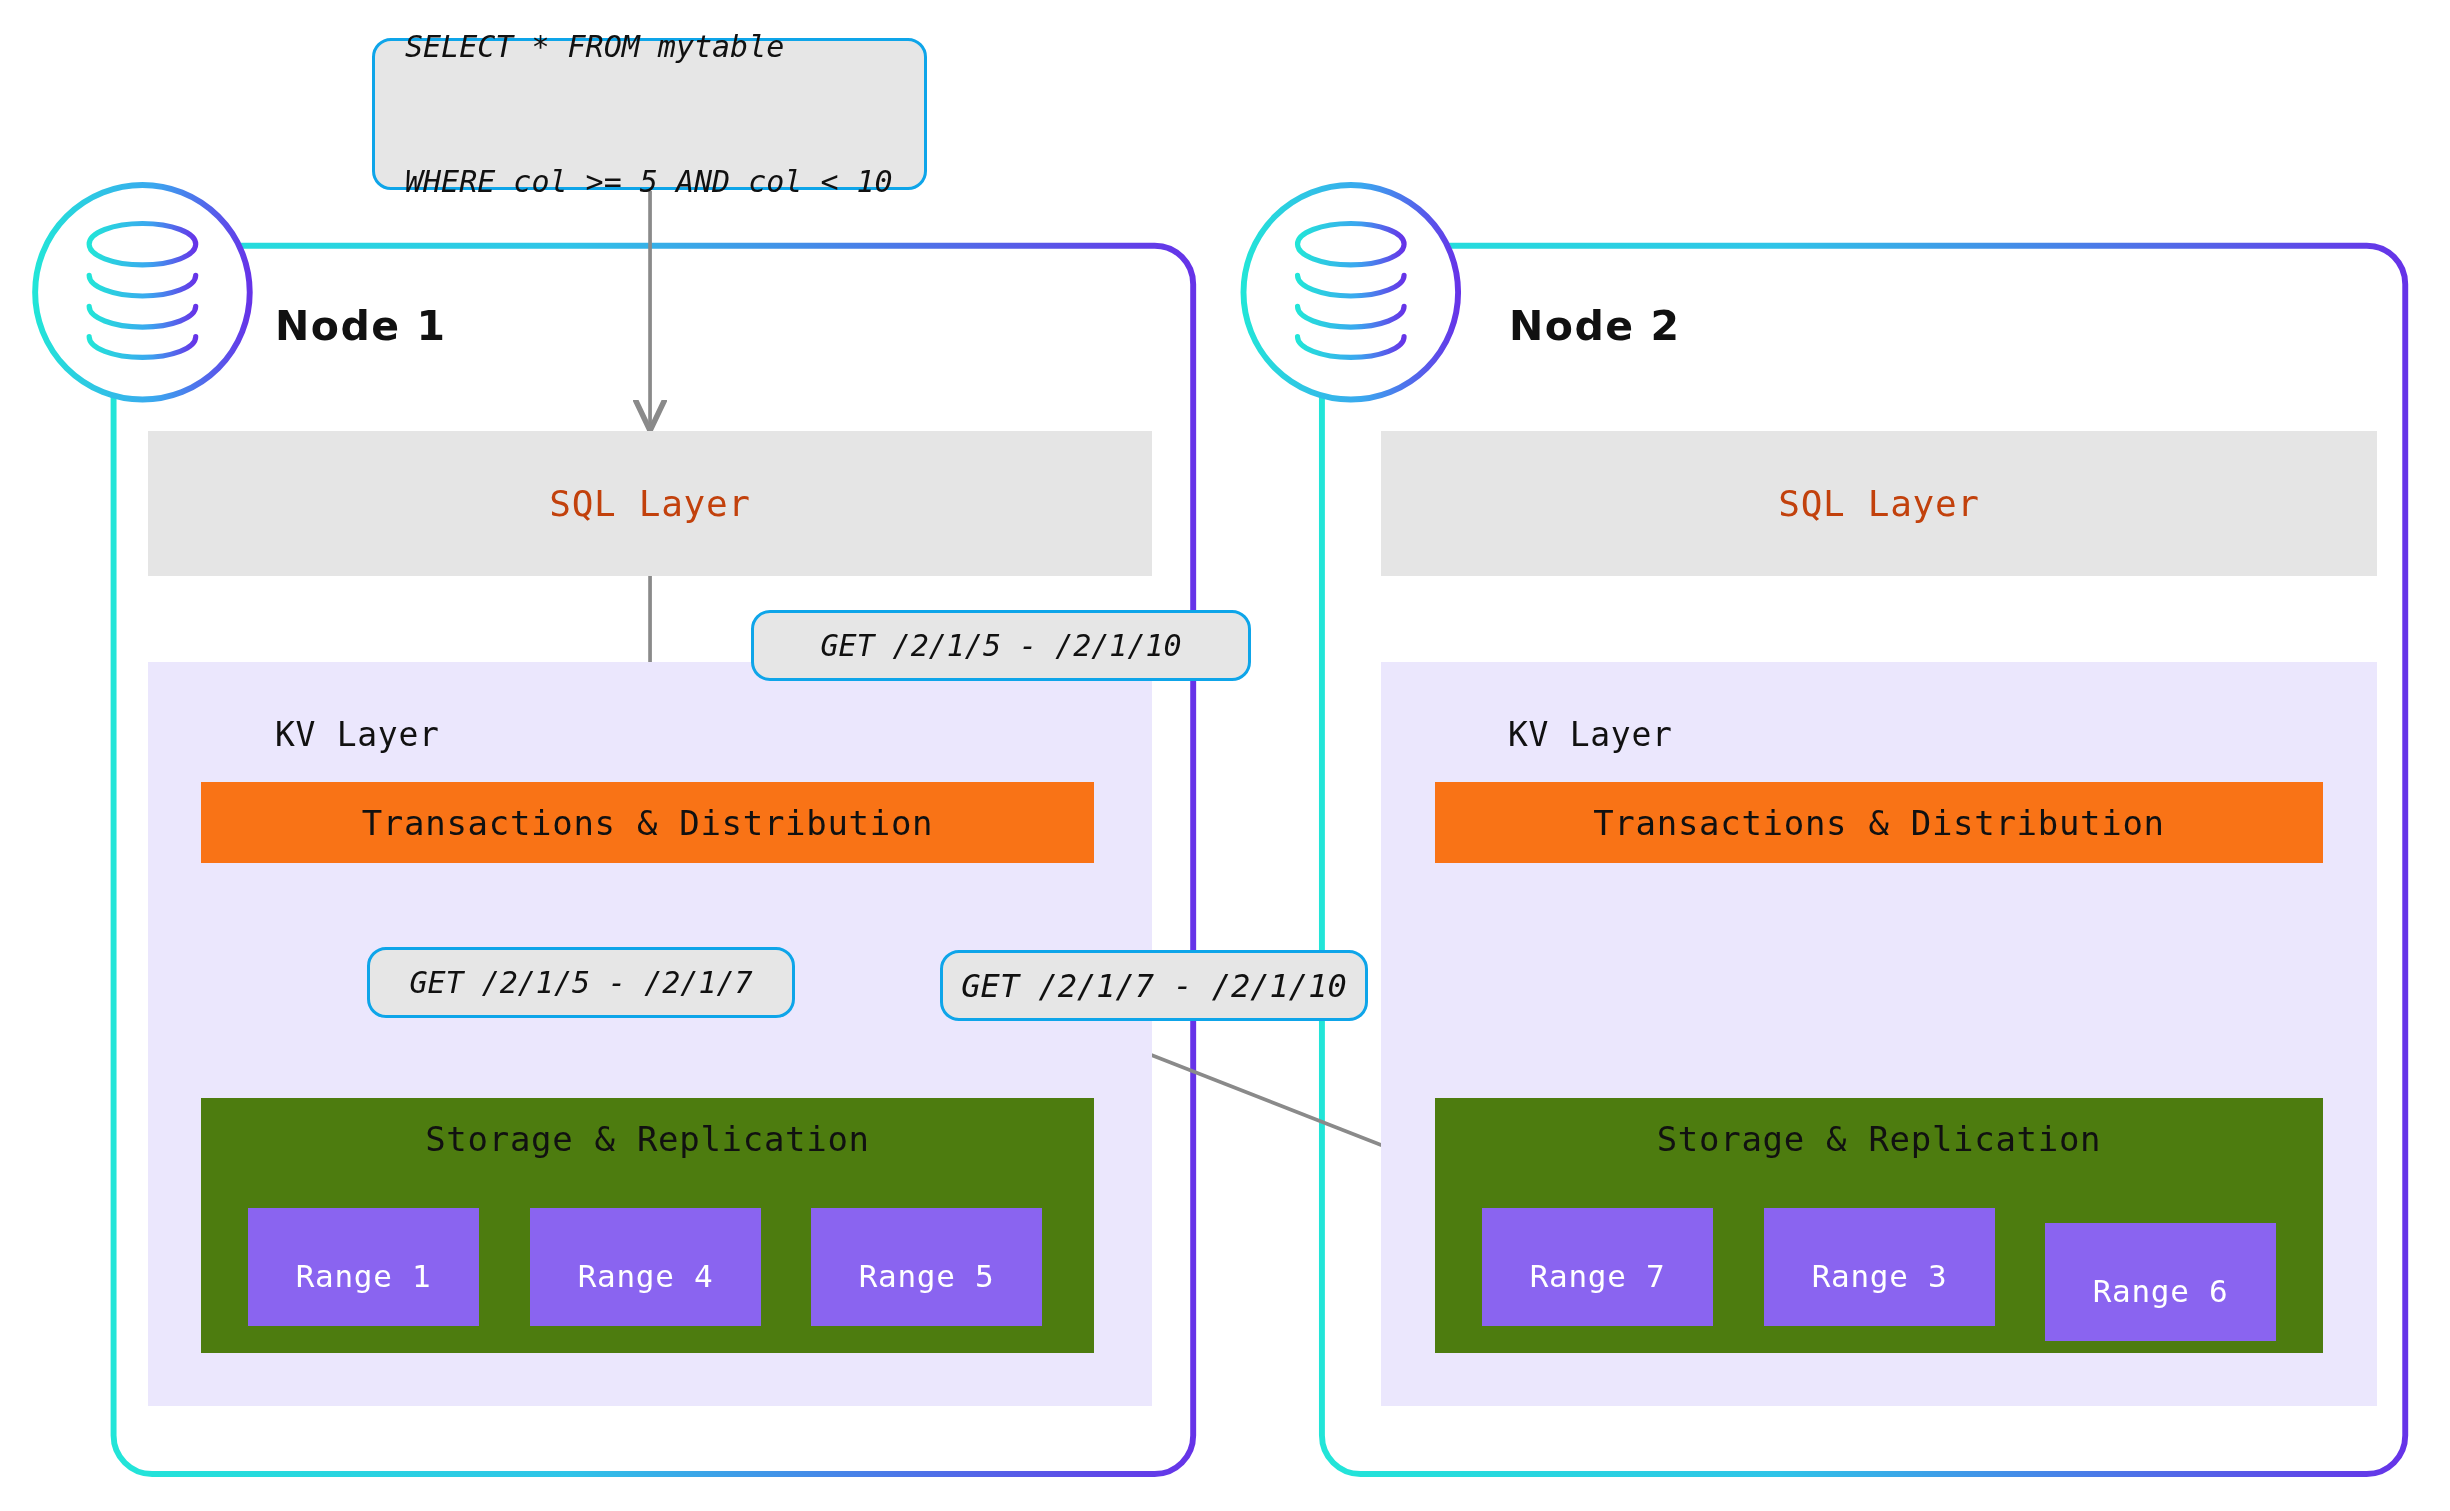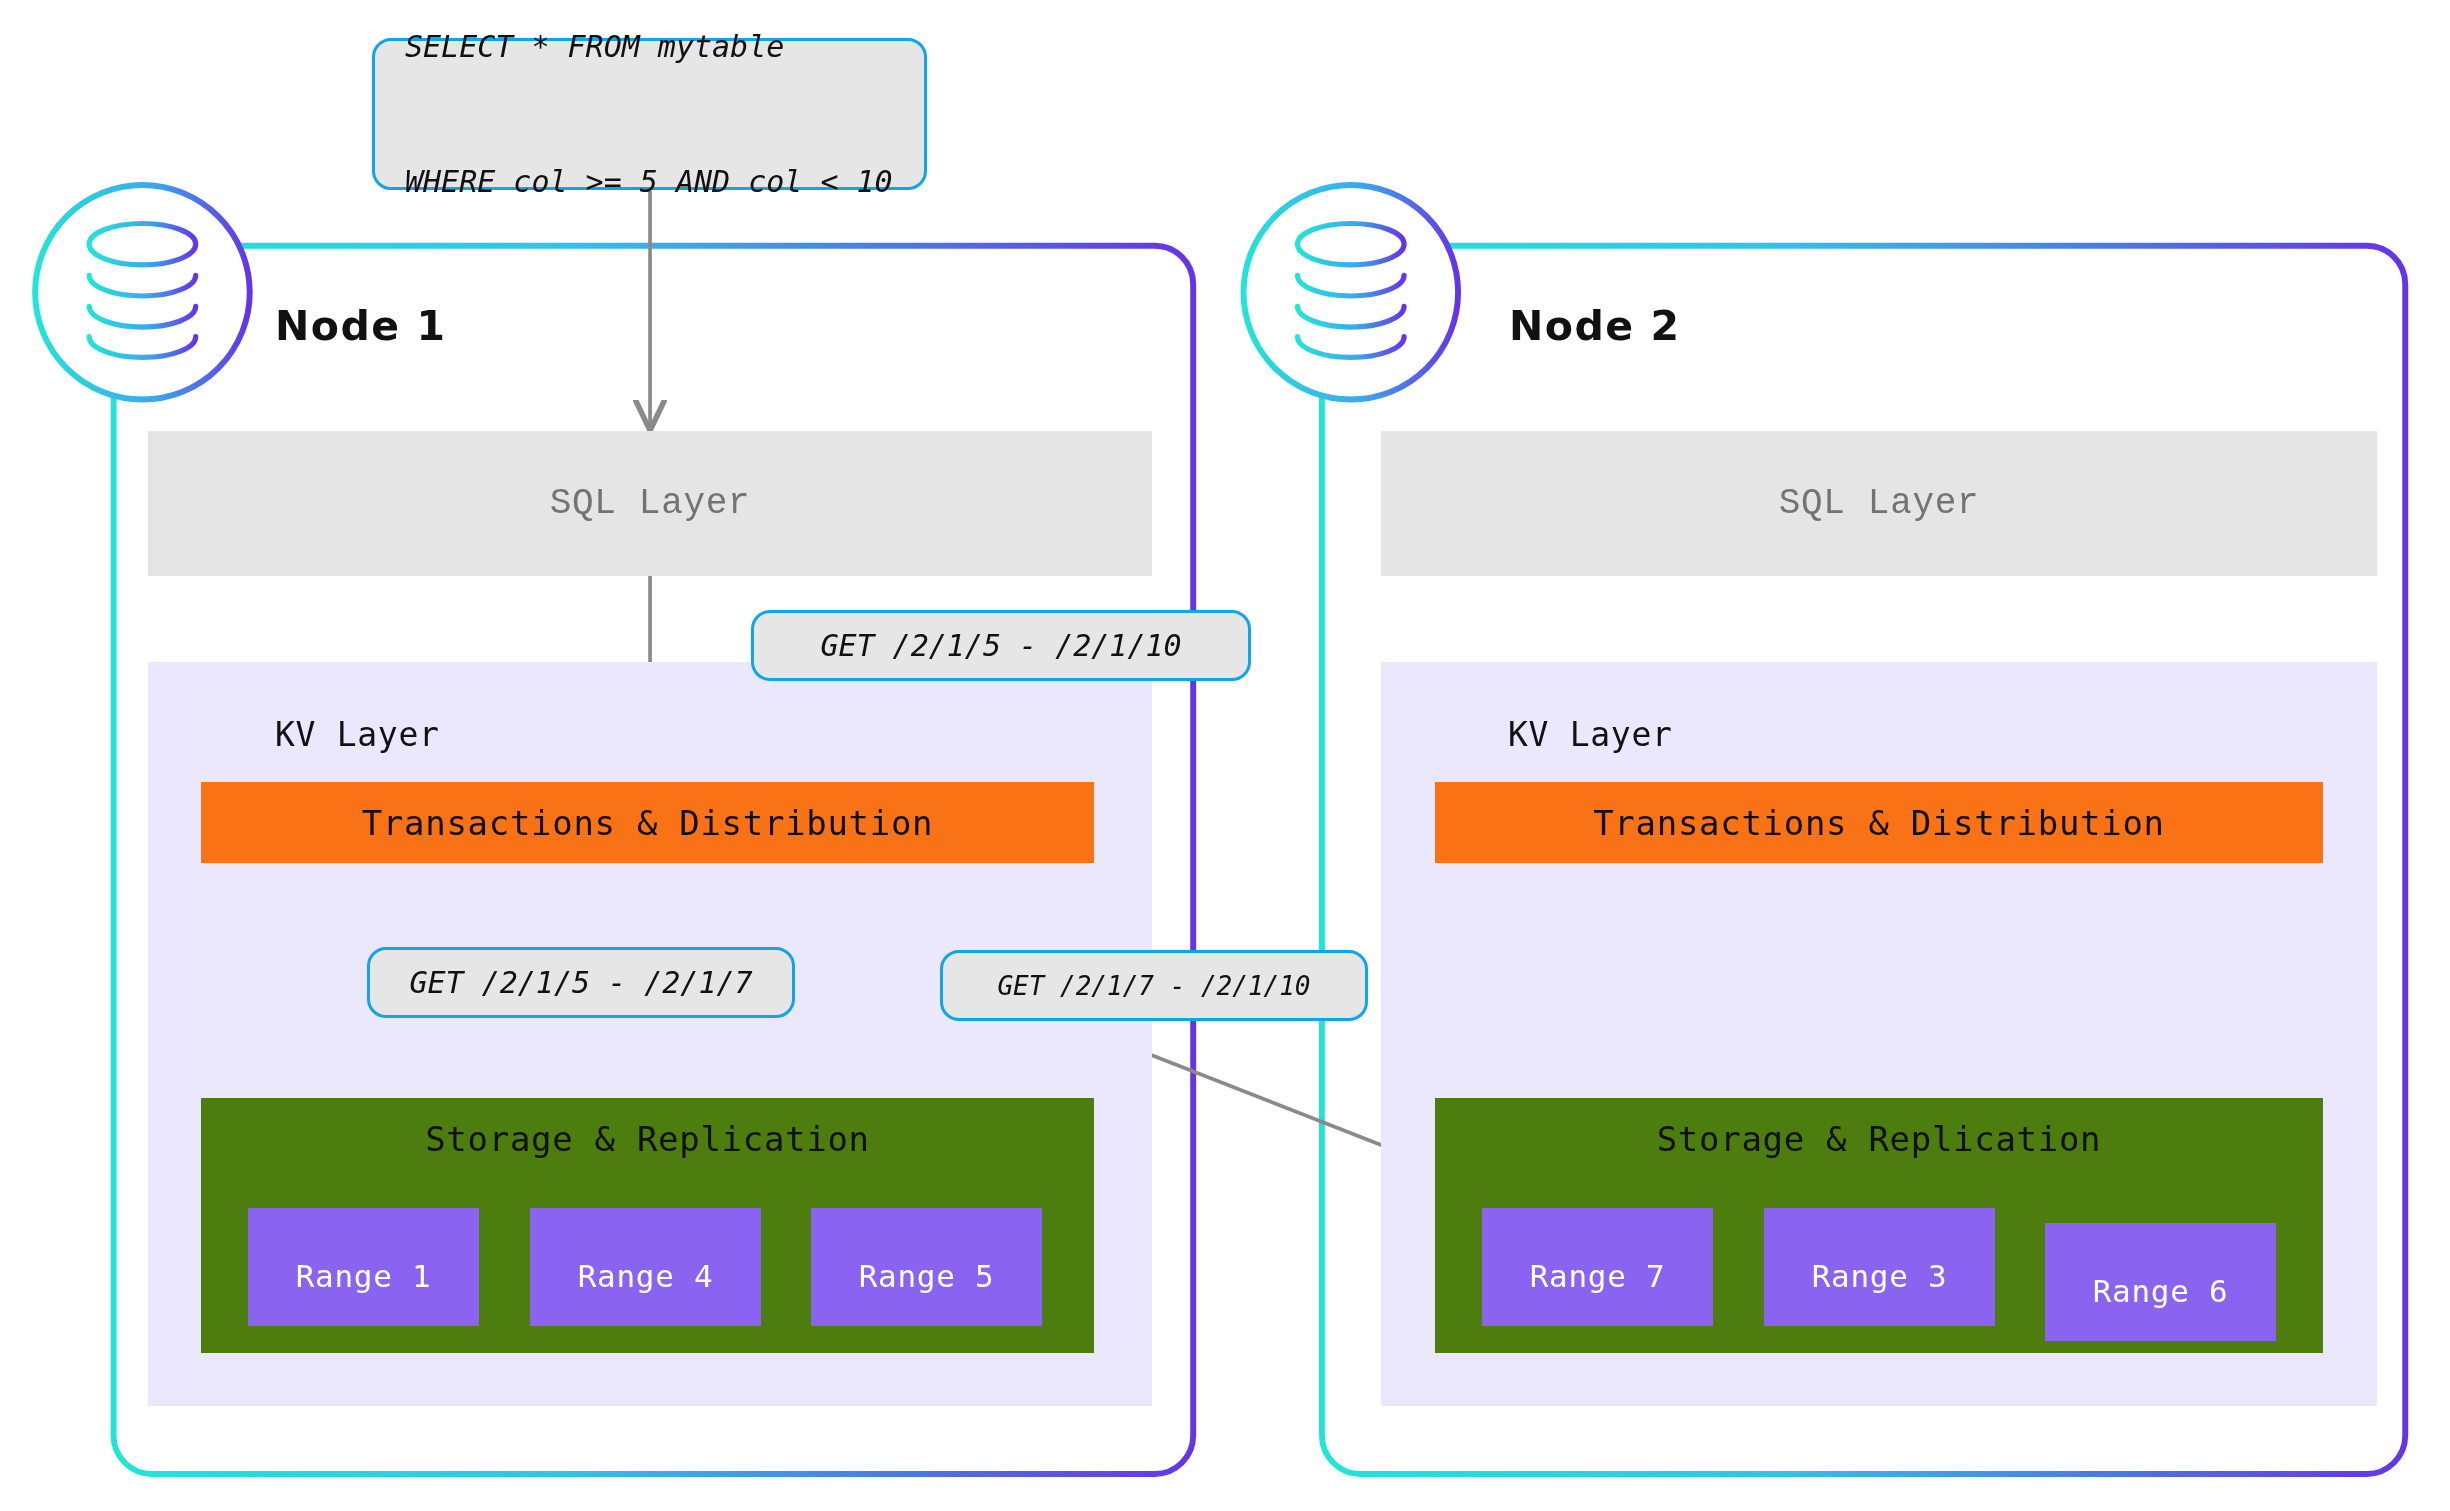--- a/index.html
+++ b/index.html
@@ -19,21 +19,21 @@
     position:absolute;box-sizing:border-box;
     background:#e6e6e6;border:3px solid #0ea5e9;border-radius:19px;
     display:flex;align-items:center;justify-content:center;
     font-style:italic;color:#111;white-space:pre;
     font-family:"DejaVu Sans Mono","Liberation Mono",monospace;
   }
   .sql-query{font-size:30px;line-height:1.5;text-align:left;justify-content:flex-start;padding-left:30px;}
 
   .sql-layer{
     background:#e5e5e5;display:flex;align-items:center;justify-content:center;
-    font-size:36px;color:#737373;letter-spacing:0.7px;font-family:Liberation Mono, monospace;
+    font-size:36px;color:#c2410c;letter-spacing:0.7px;
   }
   .kv-layer{background:#ebe7fd;}
   .kv-label{position:absolute;font-size:33px;color:#111;letter-spacing:0.7px;}
 
   .txn{
     background:#f97316;display:flex;align-items:center;justify-content:center;
     font-size:34px;color:#111;letter-spacing:0.7px;
   }
   .storage{
     background:#4d7c0f;
@@ -175,16 +175,16 @@
     <div class="storage-title">Storage &amp; Replication</div>
     <div class="range" style="left:47px;top:110px;width:231px;height:118px;">Range 7</div>
     <div class="range" style="left:329px;top:110px;width:231px;height:118px;">Range 3</div>
     <div class="range" style="left:610px;top:110px;width:231px;height:118px;margin-top:15px;">Range 6</div>
   </div>
 
   <div class="callout" style="left:751px;top:610px;width:500px;height:71px;font-size:30px;">GET /2/1/5 - /2/1/10</div>
 
   <div class="callout" style="left:367px;top:947px;width:428px;height:71px;font-size:30px;">GET /2/1/5 - /2/1/7</div>
 
-  <div class="callout" style="left:940px;top:950px;width:428px;height:71px;font-size:26px;">GET /2/1/7 - /2/1/10</div>
+  <div class="callout" style="left:940px;top:950px;width:428px;height:71px;font-size:32px;">GET /2/1/7 - /2/1/10</div>
 
 </div>
 
 
 </body></html>

